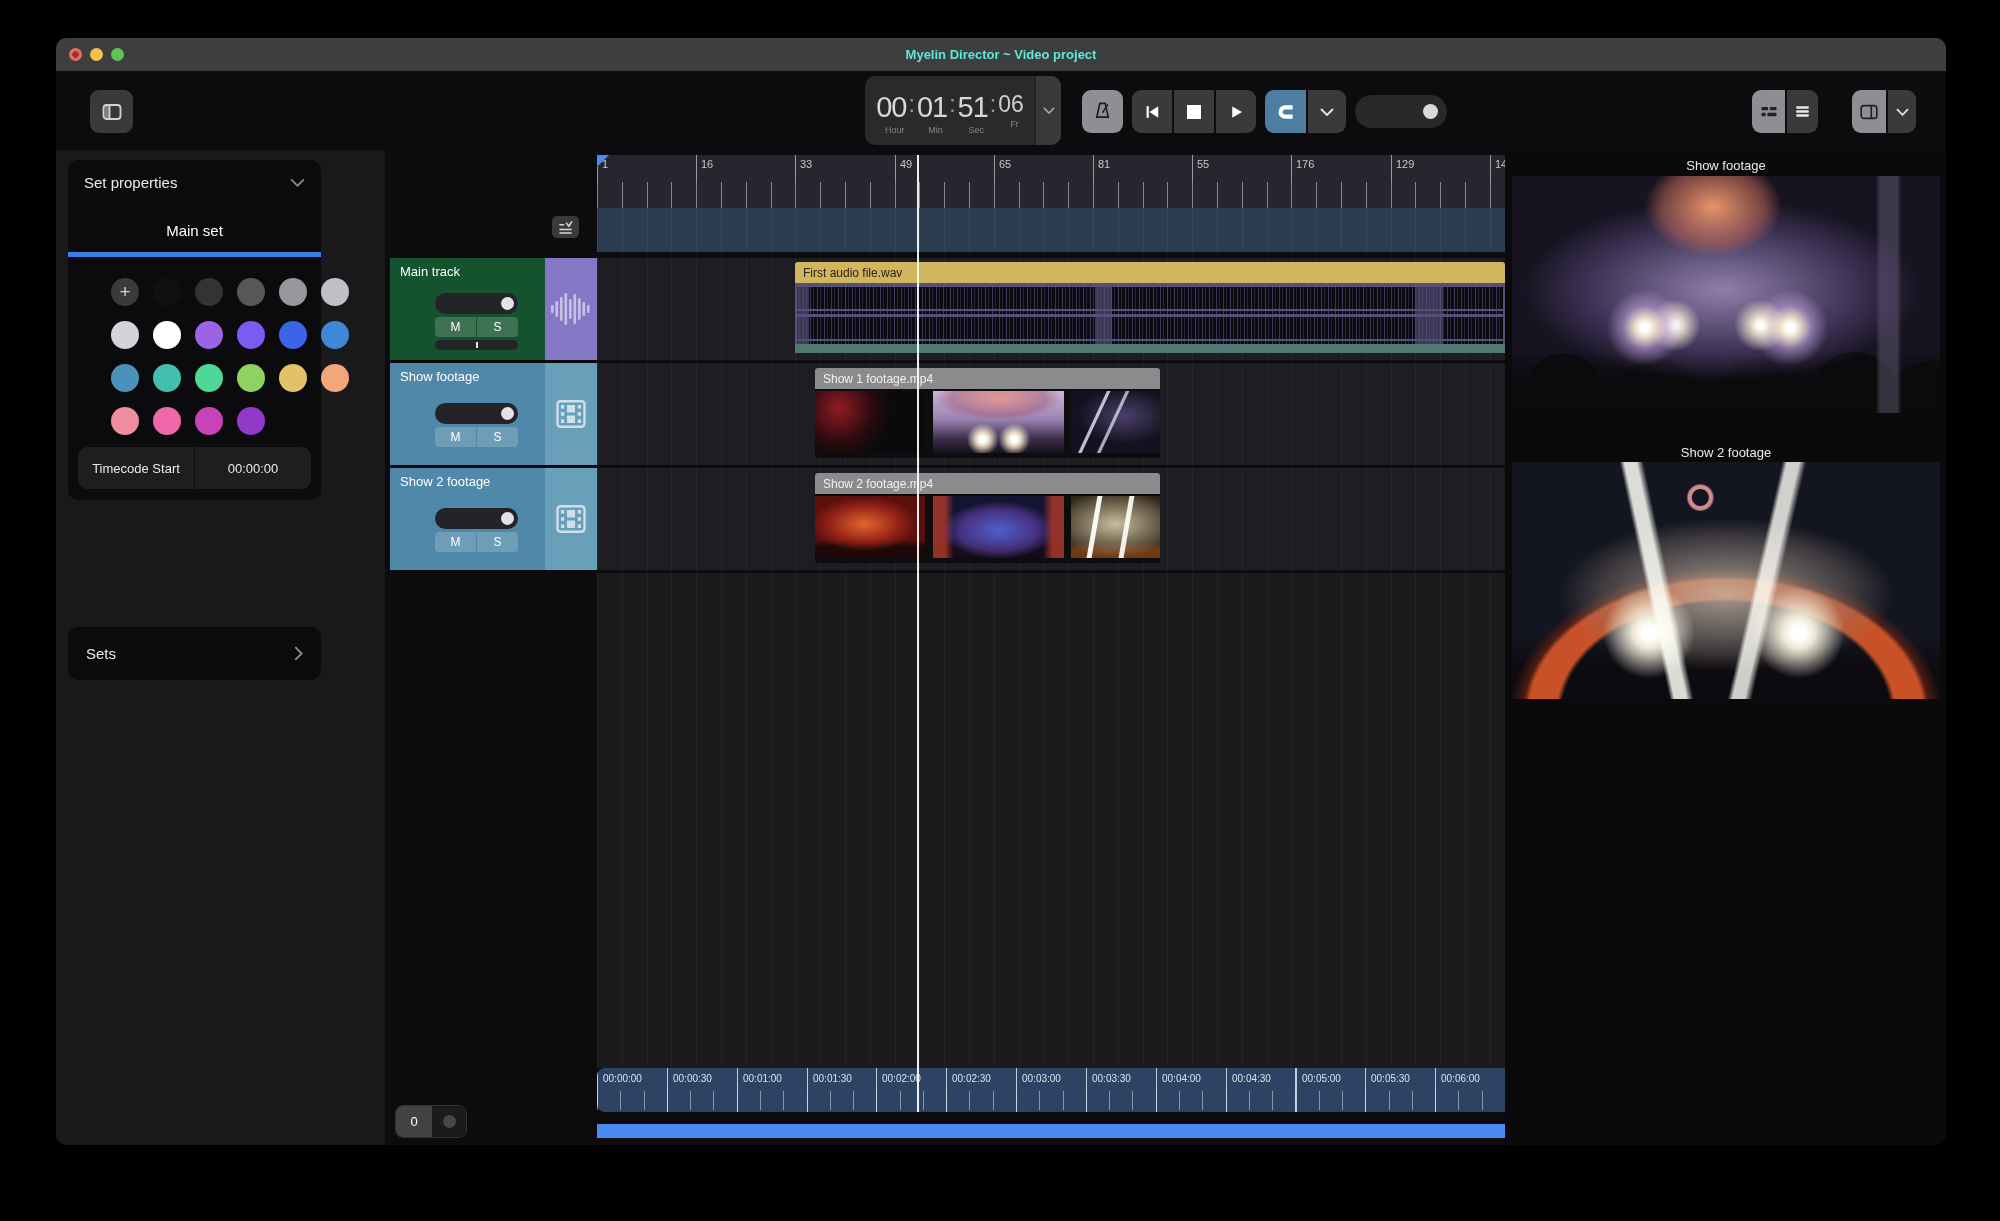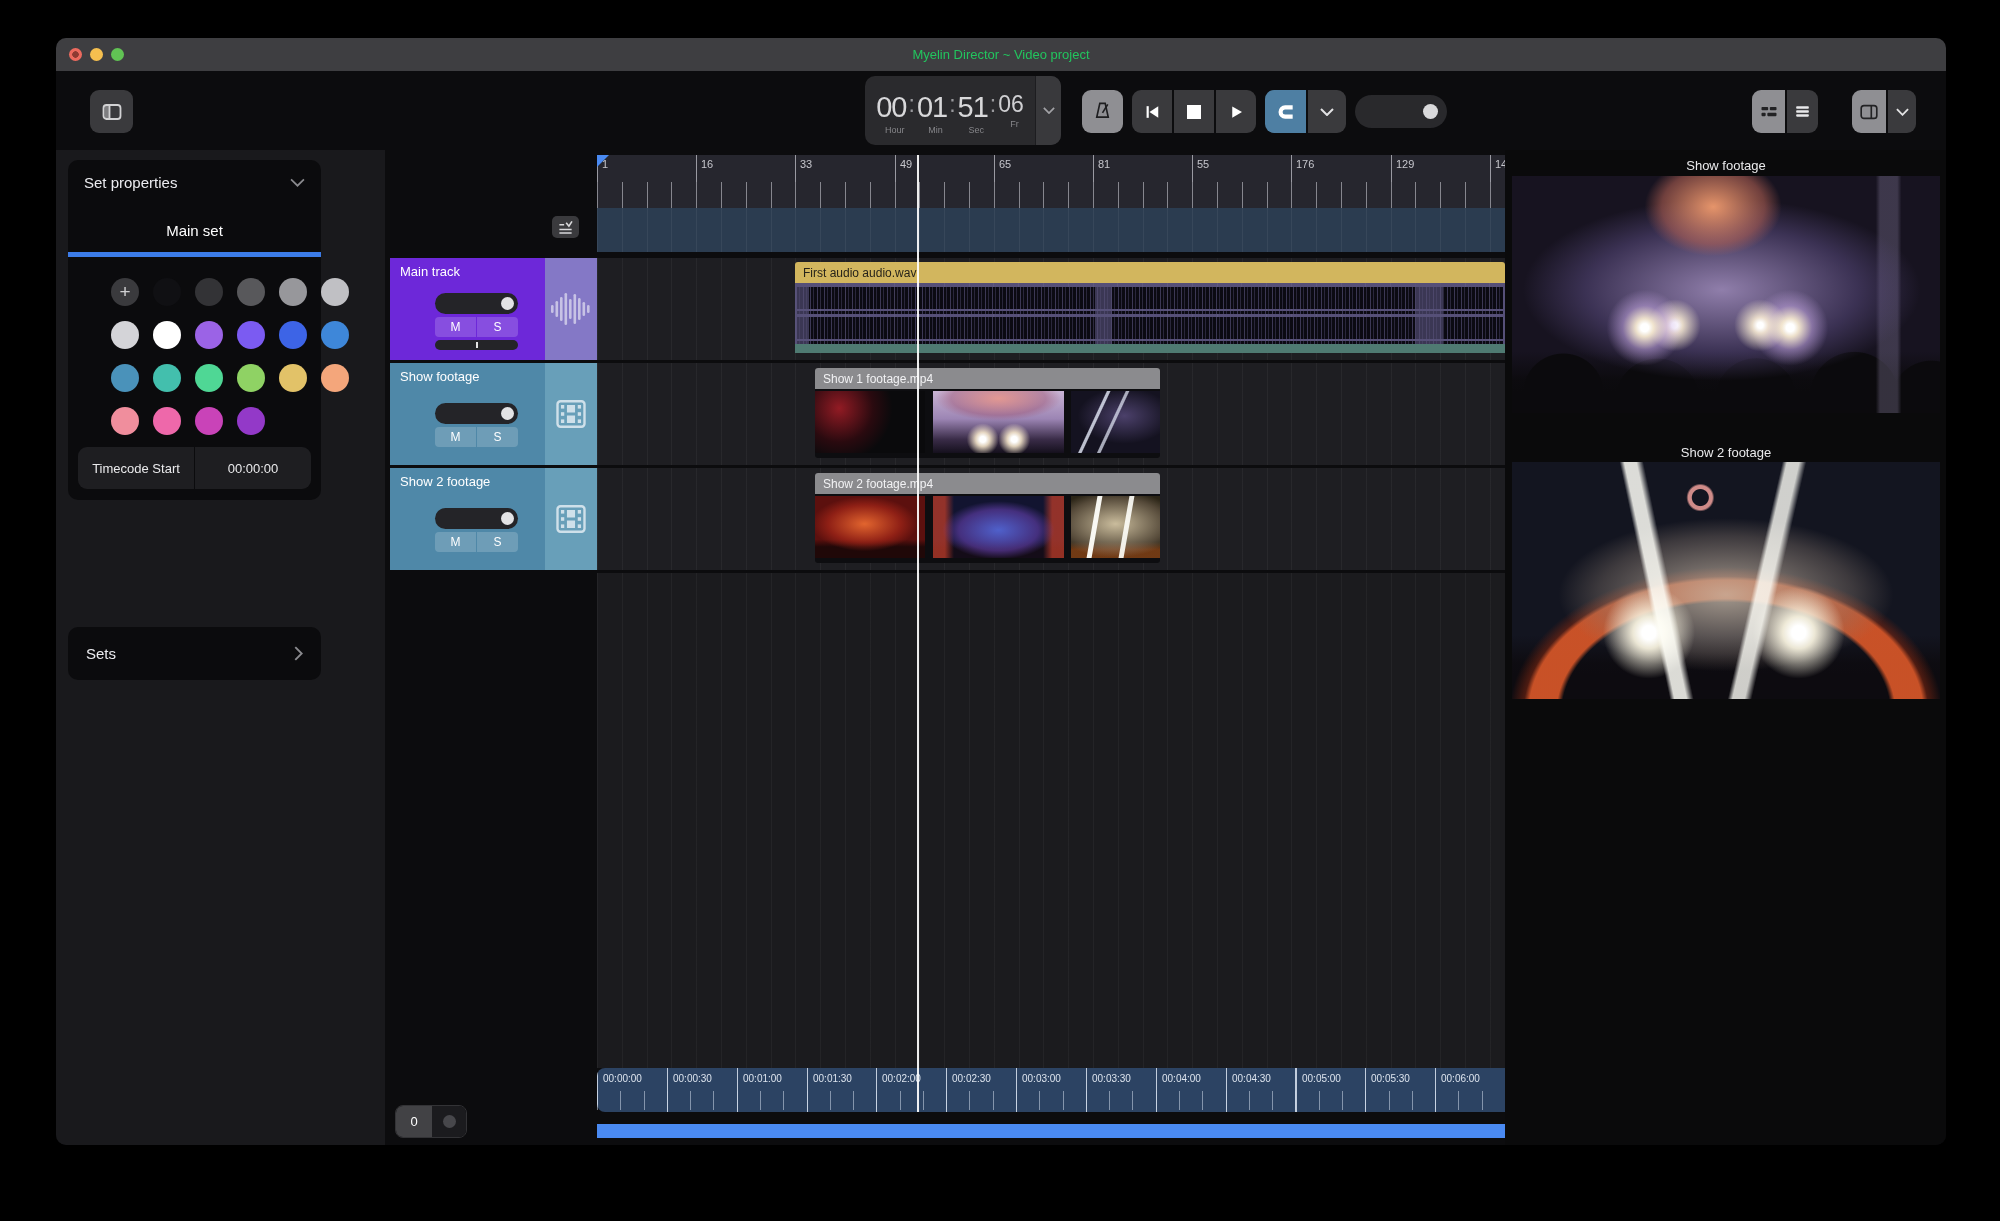--- a/index.html
+++ b/index.html
@@ -10,21 +10,21 @@
             background:#0c0c0e; border-radius:10px; overflow:hidden; }
 
   
   .titlebar { position:absolute; left:0; top:0; right:0; height:33px; background:#3e3e41;
               display:flex; align-items:center; justify-content:center; }
   .lights { position:absolute; left:13px; top:0; height:33px; display:flex; align-items:center; gap:8px; }
   .light { width:13px; height:13px; border-radius:50%; display:inline-block; }
   .light.red { background:radial-gradient(circle at 50% 50%, #8e3a32 0 3px, #ec6a5e 3.5px); }
   .light.yellow { background:#f5bf4f; }
   .light.green { background:#61c354; }
-  .title { font-size:13px; font-weight:normal; color:#22c55e; }
+  .title { font-size:13px; font-weight:bold; color:#5eead4; }
 
   
   .tb-btn { position:absolute; border:none; background:#3a3a3d; border-radius:9px; cursor:pointer;
             display:flex; align-items:center; justify-content:center; }
   .btn-sidebar { left:34px; top:52px; width:43px; height:43px; }
 
   .timecode { position:absolute; left:809px; top:38px; width:196px; height:69px; background:#2a2a2d;
               border-radius:10px; display:flex; }
   .tc-main { flex:1; display:flex; flex-direction:column; align-items:center; justify-content:center; padding-top:4px; }
   .tc-row { display:flex; align-items:flex-start; }
@@ -428,21 +428,21 @@
     <button class="btn-automation">
       <span>
           <svg width="17" height="15" viewBox="0 0 24 22" fill="none" stroke="#d8d8da" stroke-width="2.4">
             <path d="M3 14h18M3 19h18M3 7h7"></path>
             <path d="M13 4l4 5 4.5-7"></path>
           </svg>
         </span>
     </button>
 
     <div class="track-row" style="top:220px">
-      <div class="track-head" style="background-color: #6d28d9;">
+      <div class="track-head" style="background-color: #14532d;">
         <div class="track-strip" style="background-color: rgb(132, 120, 198);">
           <span>
             <svg width="42" height="38" viewBox="0 0 42 38" fill="rgba(255,255,255,.55)">
                 <rect x="1" y="15" width="2.6" height="8" rx="1.3"></rect>
                 <rect x="5.5" y="11" width="2.6" height="16" rx="1.3"></rect>
                 <rect x="10" y="7" width="2.6" height="24" rx="1.3"></rect>
                 <rect x="14.5" y="3" width="2.6" height="32" rx="1.3"></rect>
                 <rect x="19" y="9" width="2.6" height="20" rx="1.3"></rect>
                 <rect x="23.5" y="4" width="2.6" height="30" rx="1.3"></rect>
                 <rect x="28" y="8" width="2.6" height="22" rx="1.3"></rect>
@@ -521,21 +521,21 @@
           <button class="ms-btn">S</button>
         </div>
       </div>
     </div>
     <div class="lane" style="top:430px"></div>
 
     <div class="grid-area"></div>
 
     <div class="clip clip-audio">
       <div class="clip-header" style="background-color: rgb(210, 182, 94);">
-        <span>First audio audio.wav</span>
+        <span>First audio file.wav</span>
       </div>
       <div class="clip-audio-body">
         <div class="wf-ch" style="top:4px"></div>
         <div class="wf-sub" style="top:28px"></div>
         <div class="wf-ch" style="top:34px"></div>
         <div class="wf-sub" style="top:58px"></div>
         <div class="wf-gap" style="left:300px;width:17px"></div>
         <div class="wf-gap" style="left:620px;width:28px"></div>
         <div class="wf-gap" style="left:0;width:14px"></div>
       </div>

